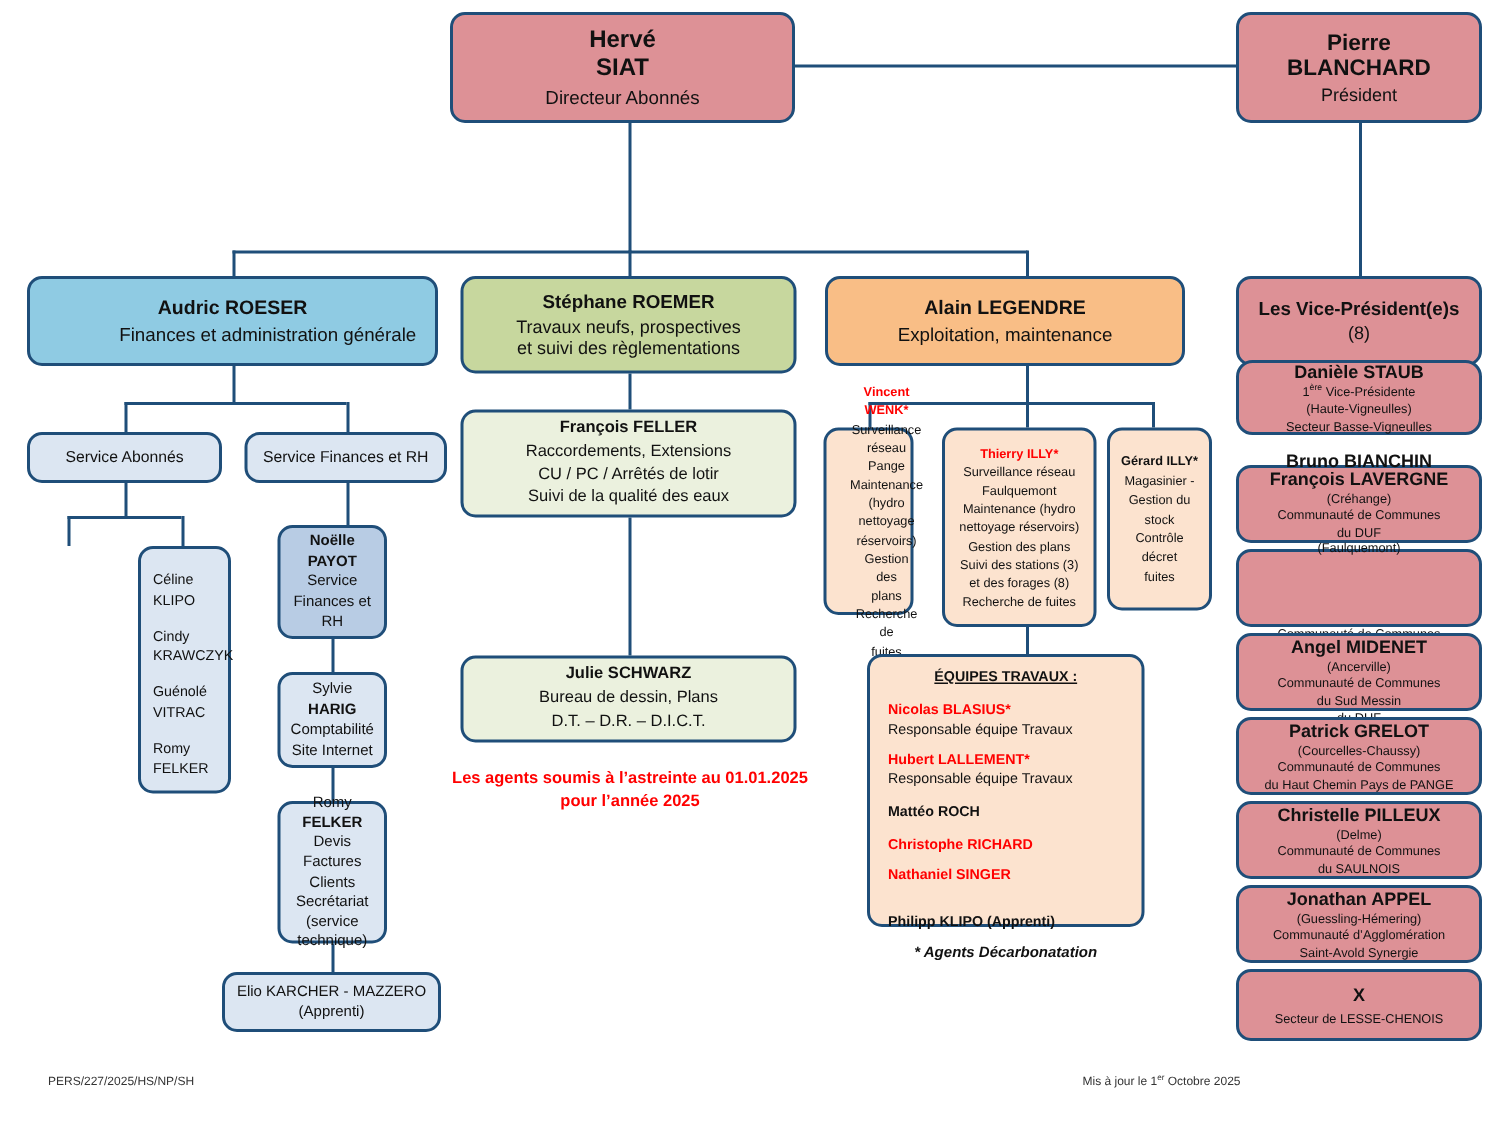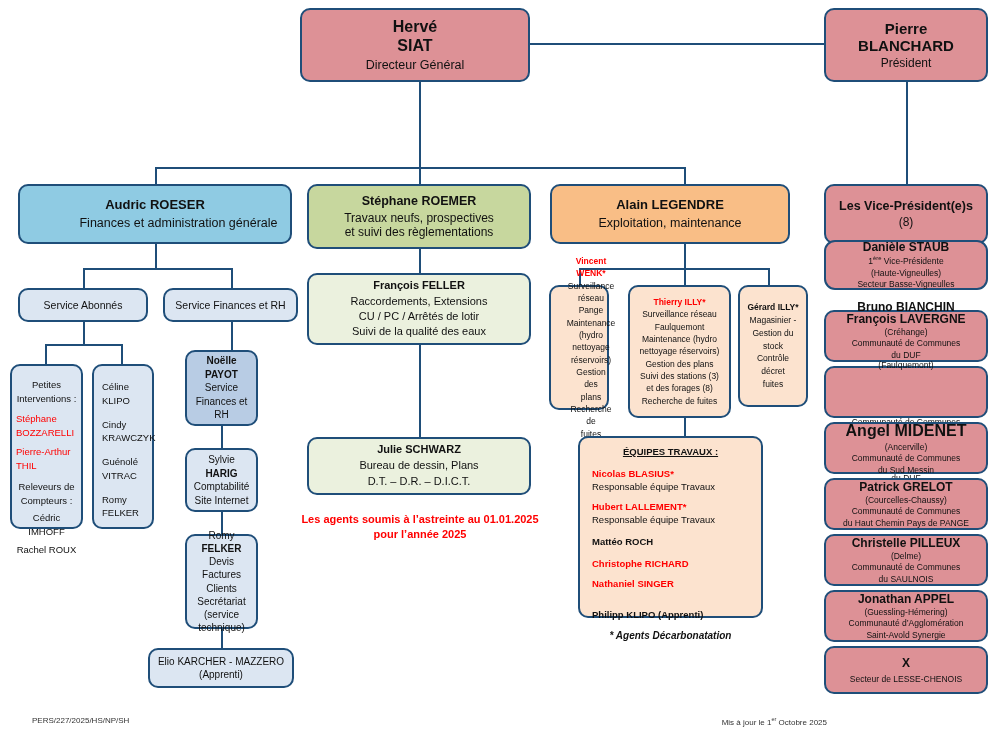--- a/index.html
+++ b/index.html
@@ -88,21 +88,21 @@
   <div class="ln v" style="left:579px;top:268px;height:17px;"></div>
   <div class="ln v" style="left:684px;top:268px;height:17px;"></div>
   <div class="ln v" style="left:768px;top:268px;height:17px;"></div>
   <div class="ln v" style="left:684px;top:414px;height:22px;"></div>
 
   <div class="ln v" style="left:906px;top:244px;height:12px;"></div>
 
   <div class="box pink" style="left:300px;top:8px;width:230px;height:74px;font-size:13px;">
     <div class="nm" style="font-size:16px;">Hervé</div>
     <div class="nm" style="font-size:16px;">SIAT</div>
-    <div style="font-size:12.5px;margin-top:2px;">Directeur Général</div>
+    <div style="font-size:12.5px;margin-top:2px;">Directeur Abonnés</div>
   </div>
 
   <div class="box pink" style="left:824px;top:8px;width:164px;height:74px;">
     <div class="nm" style="font-size:15px;">Pierre</div>
     <div class="nm" style="font-size:15px;">BLANCHARD</div>
     <div style="font-size:12px;margin-top:1px;">Président</div>
   </div>
 
   <div class="box blue" style="left:18px;top:184px;width:274px;height:60px;">
     <div class="nm" style="font-size:13px;">Audric ROESER</div>
@@ -126,32 +126,20 @@
   </div>
 
   <div class="box lblue" style="left:18px;top:288px;width:130px;height:34px;font-size:10.5px;">
     <div>Service Abonnés</div>
   </div>
 
   <div class="box lblue" style="left:163px;top:288px;width:135px;height:34px;font-size:10.5px;">
     <div>Service Finances et RH</div>
   </div>
 
-  <div class="box lblue" style="left:10px;top:364px;width:73px;height:165px;font-size:9.5px;line-height:1.5;justify-content:flex-start;padding-top:12px;">
-    <div>Petites</div>
-    <div>Interventions :</div>
-    <div class="red" style="margin-top:5px;text-align:left;width:100%;">Stéphane</div>
-    <div class="red" style="text-align:left;width:100%;">BOZZARELLI</div>
-    <div class="red" style="margin-top:5px;text-align:left;width:100%;">Pierre-Arthur</div>
-    <div class="red" style="text-align:left;width:100%;">THIL</div>
-    <div style="margin-top:6px;">Releveurs de</div>
-    <div>Compteurs :</div>
-    <div style="margin-top:3px;">Cédric IMHOFF</div>
-    <div style="margin-top:3px;">Rachel ROUX</div>
-  </div>
 
   <div class="box lblue" style="left:92px;top:364px;width:62px;height:165px;font-size:9.5px;line-height:1.45;justify-content:flex-start;align-items:flex-start;padding:14px 0 0 8px;">
     <div>Céline</div>
     <div>KLIPO</div>
     <div style="margin-top:10px;">Cindy</div>
     <div>KRAWCZYK</div>
     <div style="margin-top:10px;">Guénolé</div>
     <div>VITRAC</div>
     <div style="margin-top:10px;">Romy</div>
     <div>FELKER</div>
@@ -272,21 +260,21 @@
   </div>
 
   <div class="box pink" style="left:824px;top:366px;width:164px;height:52px;font-size:8.5px;line-height:1.35;gap:45px;">
     <div class="nm" style="font-size:12px;">Bruno BIANCHIN</div>
     <div>(Faulquemont)</div>
     <div>Communauté de Communes</div>
     <div>du DUF</div>
   </div>
 
   <div class="box pink" style="left:824px;top:422px;width:164px;height:52px;font-size:8.5px;line-height:1.35;">
-    <div class="nm" style="font-size:16px;">Angel MIDENET</div>
+    <div class="nm" style="font-size:12px;">Angel MIDENET</div>
     <div>(Ancerville)</div>
     <div>Communauté de Communes</div>
     <div>du Sud Messin</div>
   </div>
 
   <div class="box pink" style="left:824px;top:478px;width:164px;height:52px;font-size:8.5px;line-height:1.35;">
     <div class="nm" style="font-size:12px;">Patrick GRELOT</div>
     <div>(Courcelles-Chaussy)</div>
     <div>Communauté de Communes</div>
     <div>du Haut Chemin Pays de PANGE</div>

